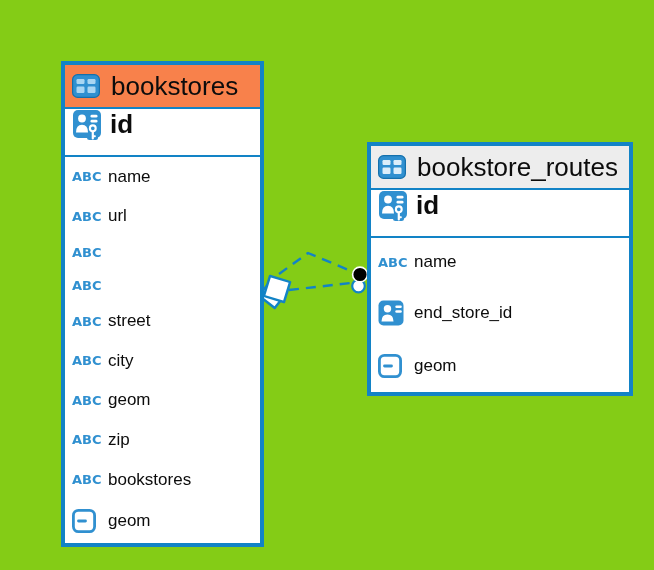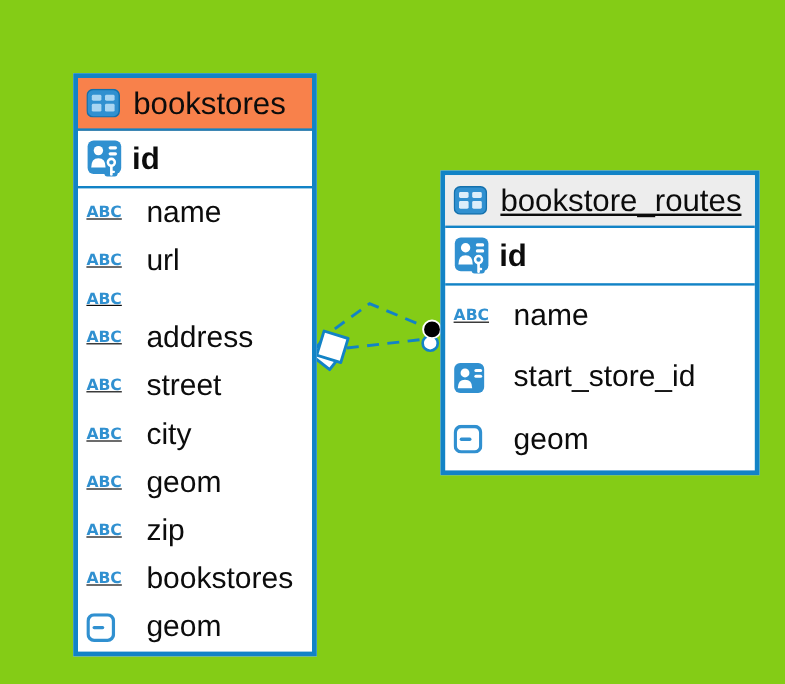--- a/index.html
+++ b/index.html
@@ -28,40 +28,40 @@
   #table-bookstores{left:61px;top:61px;width:203px;height:486px;}
   #table-bookstore-routes{left:367px;top:142px;width:266px;height:254px;}
   .tbl-header{
     flex:0 0 42px;
     display:flex;align-items:center;
     padding:0 7px;
     border-bottom:2px solid var(--blue);
     overflow:hidden;
   }
   .tbl-header.orange{background:var(--header-orange);}
-  .tbl-header.gray{background:var(--header-gray);text-decoration:underline;}
+  .tbl-header.gray{background:var(--header-gray);}
   .tbl-title{font-size:26px;margin-left:11px;white-space:nowrap;}
   .pk-row{
     flex:0 0 46px;
-    display:flex;align-items:center;
+    display:flex;
     padding:0 7px;
     border-bottom:2px solid var(--blue);
     overflow:hidden;
   }
   .pk-label{font-size:26px;font-weight:bold;margin-left:8px;white-space:nowrap;}
   .col-row{
     flex:1 1 auto;
     display:flex;align-items:center;
     padding:0 7px;
     overflow:hidden;
   }
-  .col-label{font-size:25px;margin-left:18px;white-space:nowrap;}
+  .col-label{font-size:17px;margin-left:4px;white-space:nowrap;}
   .type-cell{
     flex:0 0 32px;
-    display:flex;align-items:center;justify-content:flex-start;text-decoration:underline;
+    display:flex;align-items:center;justify-content:flex-start;
   }
   .abc{
     font-family:"DejaVu Sans", sans-serif;
     font-weight:bold;
     font-size:13px;
     letter-spacing:0px;
     color:var(--icon-blue);
     line-height:1;
   }
   .icon-svg{display:block;}
@@ -148,21 +148,20 @@
     </div>
     <div class="col-row">
       <span class="type-cell">
           <span class="abc">ABC</span>
         </span>
     </div>
     <div class="col-row">
       <span class="type-cell">
           <span class="abc">ABC</span>
         </span>
-      <span class="col-label">address</span>
     </div>
     <div class="col-row">
       <span class="type-cell">
           <span class="abc">ABC</span>
         </span>
       <span class="col-label">street</span>
     </div>
     <div class="col-row">
       <span class="type-cell">
           <span class="abc">ABC</span>
@@ -238,21 +237,21 @@
     <div class="col-row">
       <span class="type-cell">
         <svg class="icon-svg" width="26" height="26" viewBox="0 0 26 26">
           <rect x="0.5" y="0.5" width="25" height="25" rx="5" fill="var(--icon-blue)"></rect>
           <circle cx="9.5" cy="8.8" r="3.7" fill="#fff"></circle>
           <path d="M 3.5 21.5 Q 3.5 14.5 9.5 14.5 Q 15.5 14.5 15.5 21.5 Z" fill="#fff"></path>
           <rect x="17.3" y="5.5" width="6.5" height="2.6" rx="1.3" fill="#fff"></rect>
           <rect x="17.3" y="10.2" width="6.5" height="2.6" rx="1.3" fill="#fff"></rect>
         </svg>
       </span>
-      <span class="col-label">start_store_id</span>
+      <span class="col-label">end_store_id</span>
     </div>
     <div class="col-row">
       <span class="type-cell">
         <svg class="icon-svg" width="24" height="24" viewBox="0 0 24 24">
           <rect x="1.4" y="1.4" width="21.2" height="21.2" rx="5" fill="#fff" stroke="var(--icon-blue)" stroke-width="2.8"></rect>
           <line x1="6.5" y1="12" x2="13.5" y2="12" stroke="var(--icon-blue)" stroke-width="2.8" stroke-linecap="round"></line>
         </svg>
       </span>
       <span class="col-label">geom</span>
     </div>

